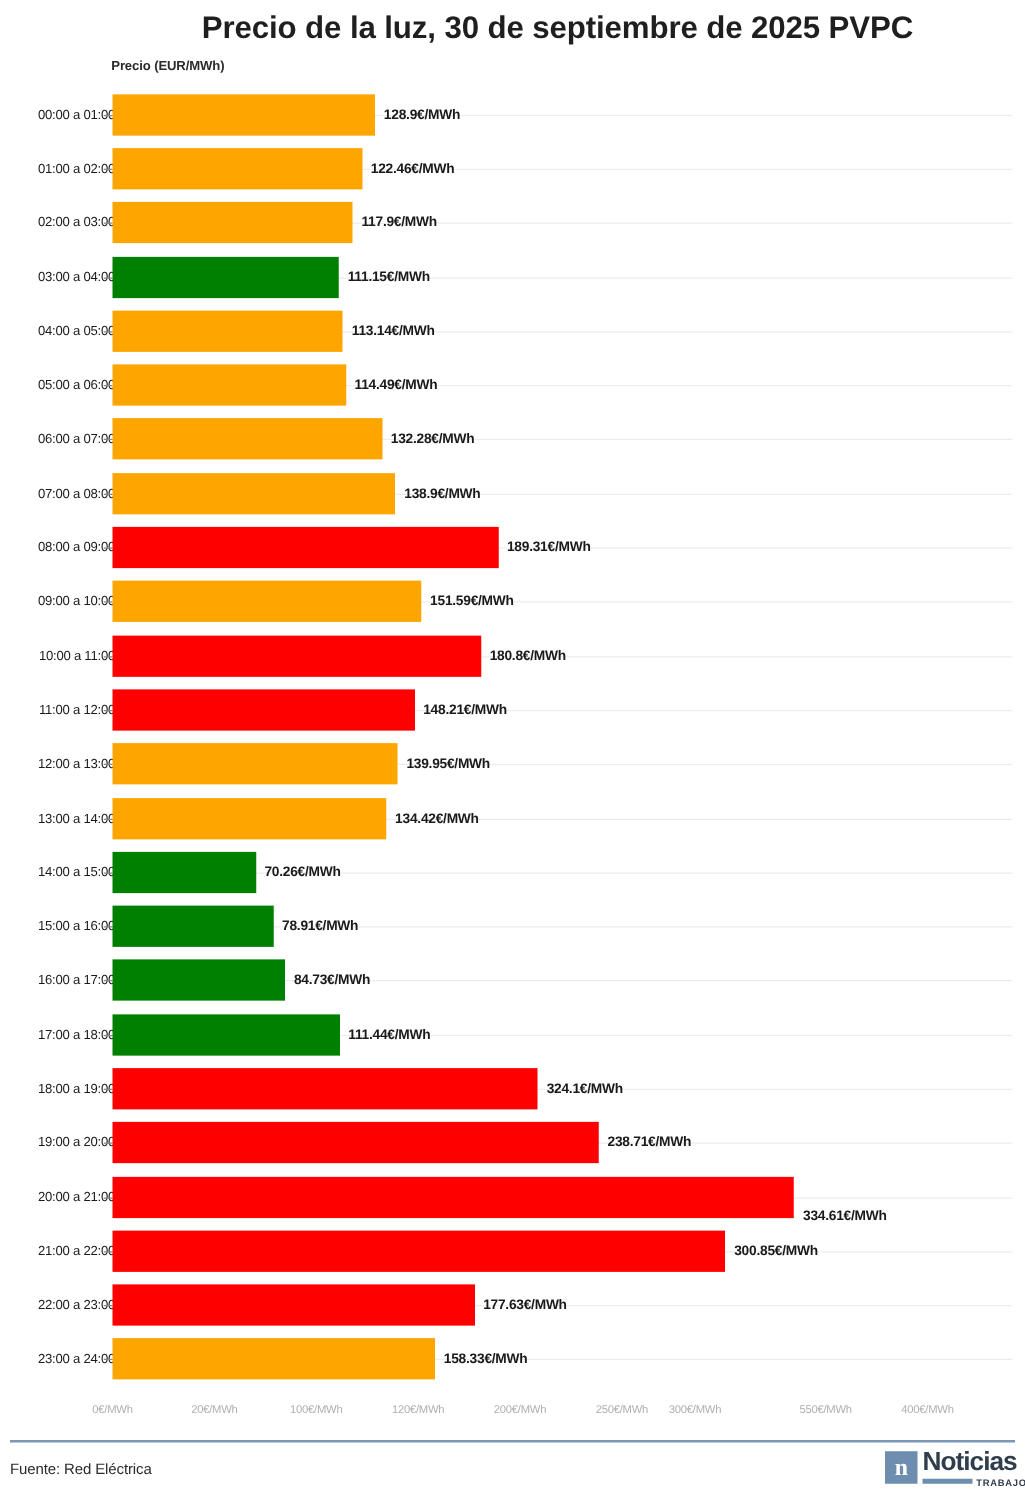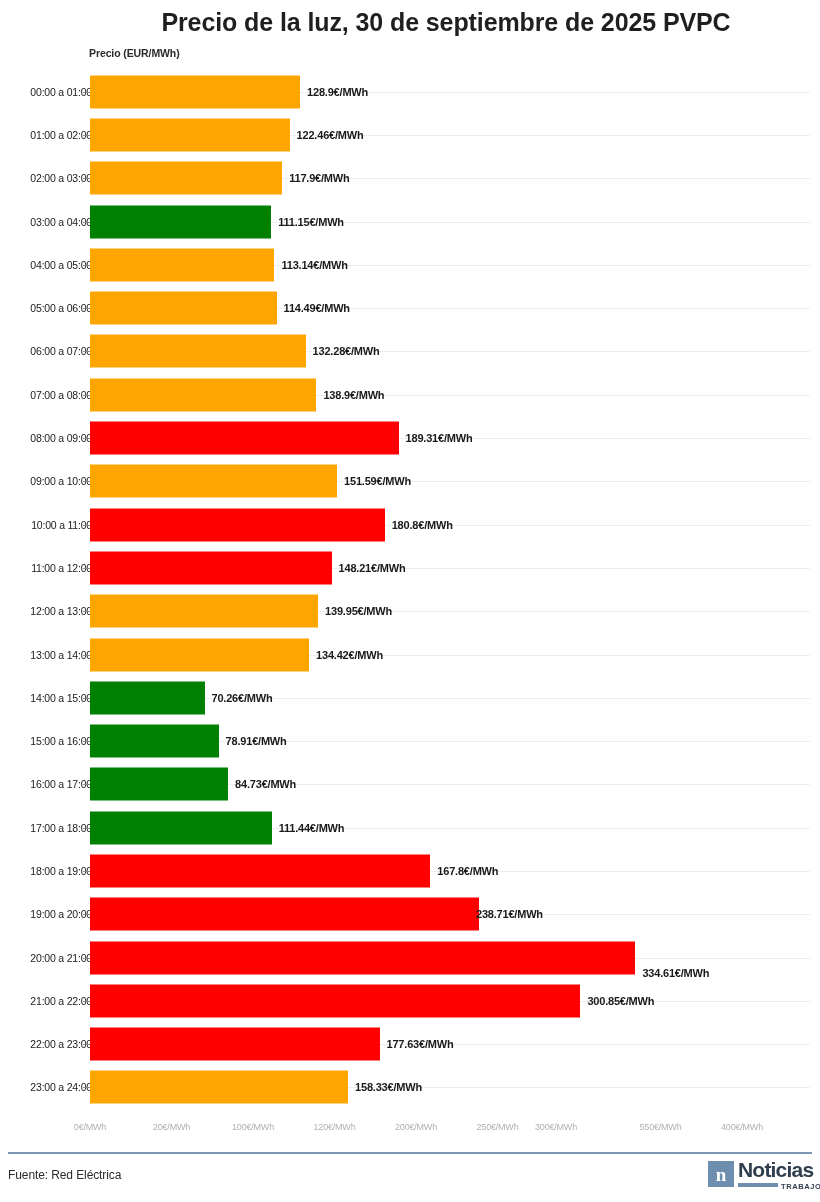--- a/index.html
+++ b/index.html
@@ -325,28 +325,28 @@
         <div class="cat-label">17:00 a 18:00</div>
         <div class="tick-dash"></div>
         <div class="bar" style="width: 181.647px; background: rgb(0, 128, 0);"></div>
         <div class="bar-value" style="left: 278.647px;">111.44€/MWh</div>
       </div>
       <div class="row">
         <div class="gridline"></div>
         <div class="cat-label">18:00 a 19:00</div>
         <div class="tick-dash"></div>
         <div class="bar" style="width: 340.344px; background: rgb(255, 0, 0);"></div>
-        <div class="bar-value" style="left: 437.344px;">167.8€/MWh</div>
+        <div class="bar-value" style="left: 437.344px;">324.1€/MWh</div>
       </div>
       <div class="row">
         <div class="gridline"></div>
         <div class="cat-label">19:00 a 20:00</div>
         <div class="tick-dash"></div>
         <div class="bar" style="width: 389.097px; background: rgb(255, 0, 0);"></div>
-        <div class="bar-value" style="left: 476px;">238.71€/MWh</div>
+        <div class="bar-value" style="left: 486px;">238.71€/MWh</div>
       </div>
       <div class="row">
         <div class="gridline"></div>
         <div class="cat-label">20:00 a 21:00</div>
         <div class="tick-dash"></div>
         <div class="bar" style="width: 545.414px; background: rgb(255, 0, 0);"></div>
         <div class="bar-value" style="left: 642.414px; margin-top: 15px;">334.61€/MWh</div>
       </div>
       <div class="row">
         <div class="gridline"></div>

